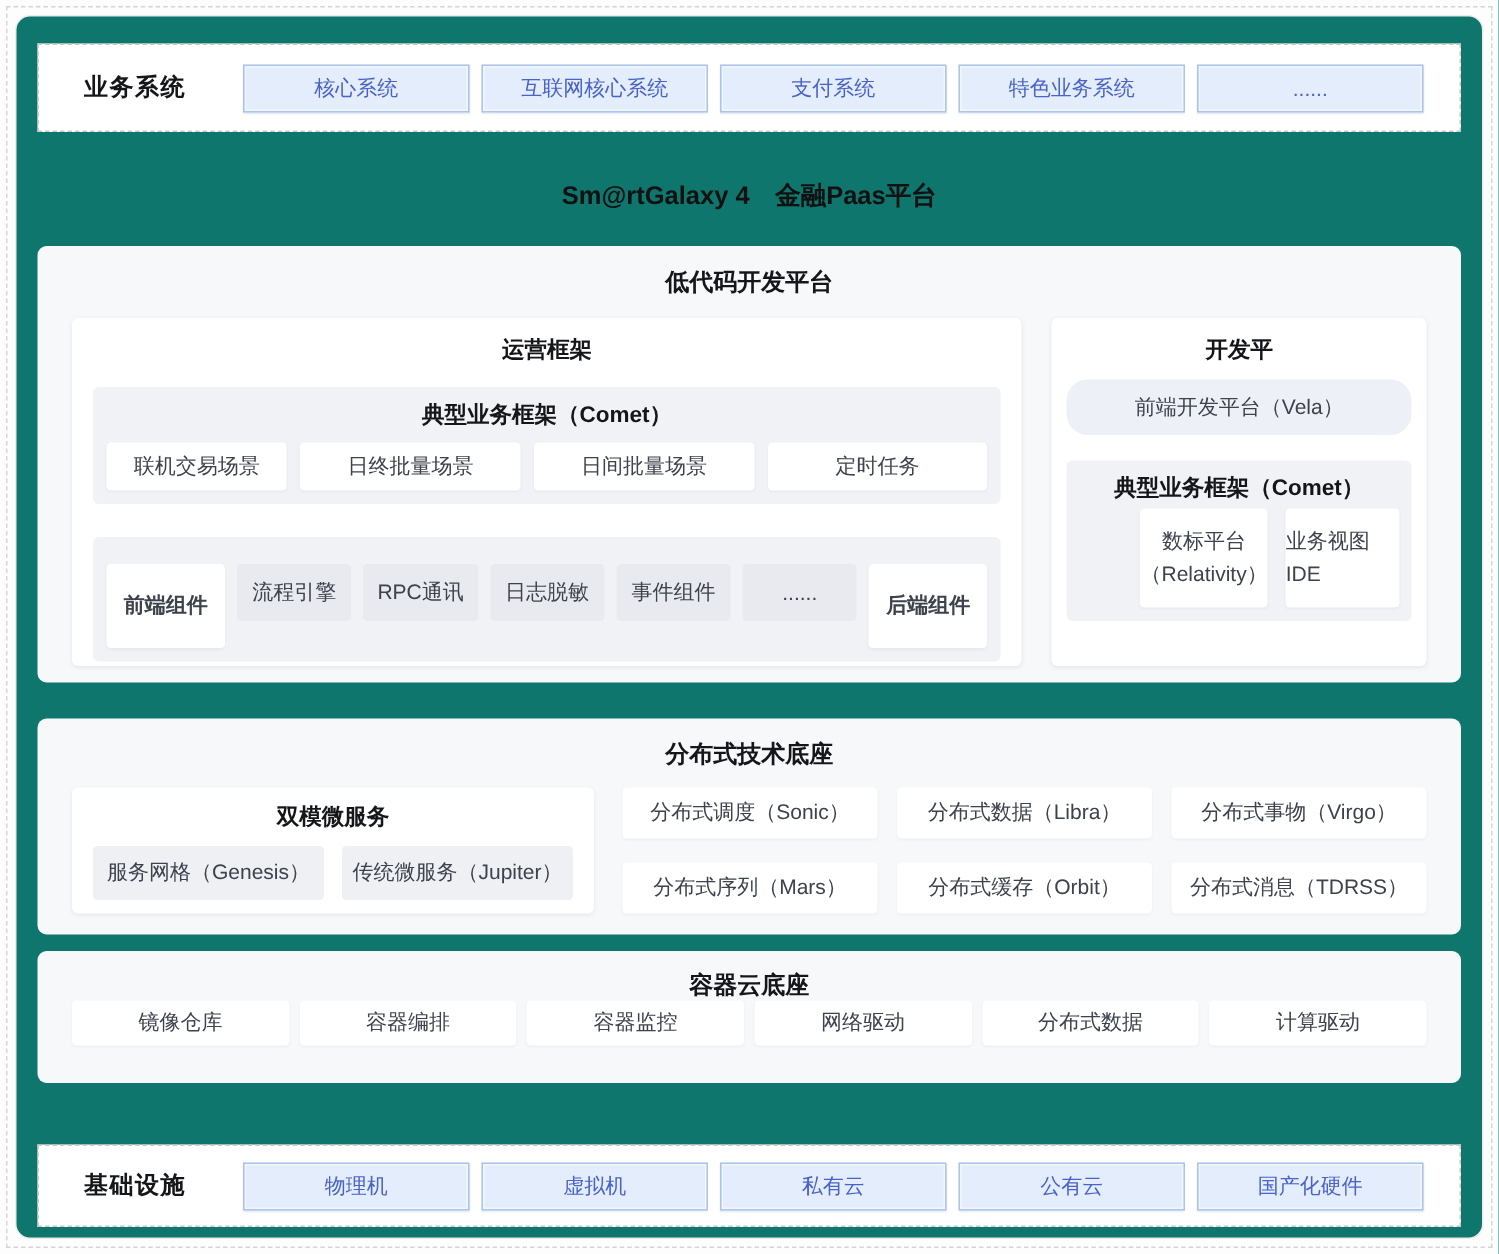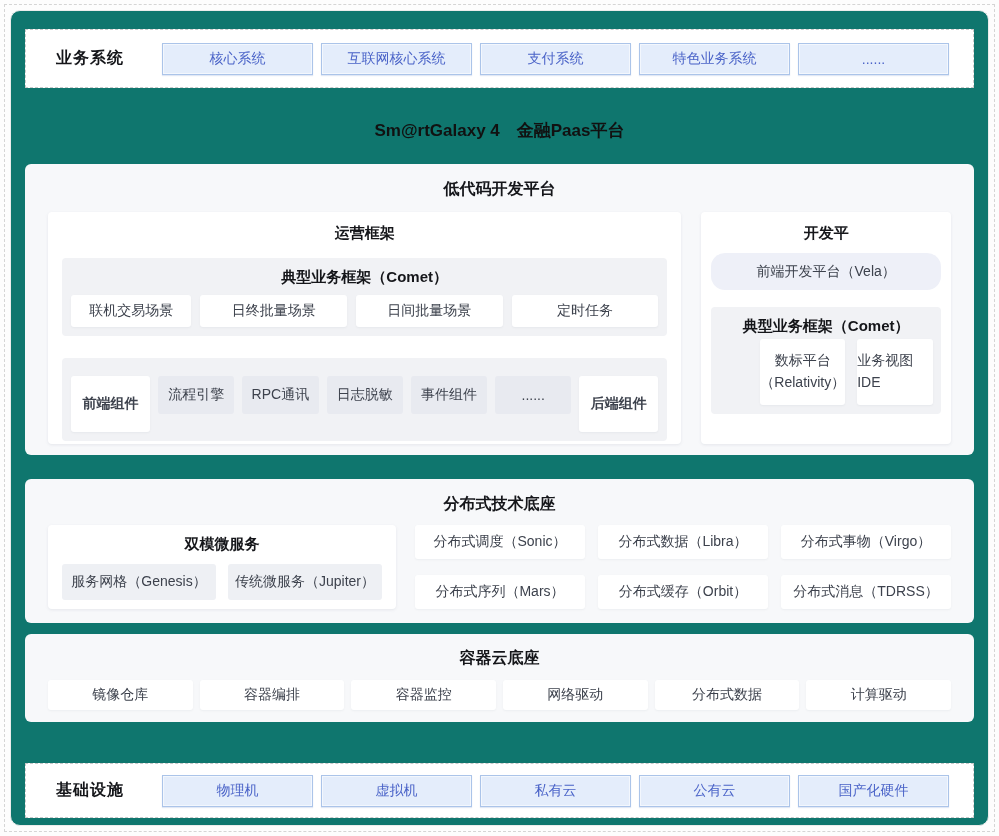--- a/index.html
+++ b/index.html
@@ -130,21 +130,21 @@
     display:flex; align-items:center; justify-content:center;
     font-size:14px; color:#3d424d;
   }
   .dist-grid {
     flex:1; margin-left:19px;
     display:grid; grid-template-columns:repeat(3,1fr);
     gap:15px 13px;
   }
   .chip-white.grid-chip { height:34px; }
 
-  .cc-chips { display:flex; gap:7px; margin-top:13px; }
+  .cc-chips { display:flex; gap:7px; }
   .chip-white.cc { flex:1; height:30px; }
 </style>
 </head>
 <body>
 
 <div class="outer-dash"></div>
 
 <div class="card">
 
   <div class="dashed-row">

